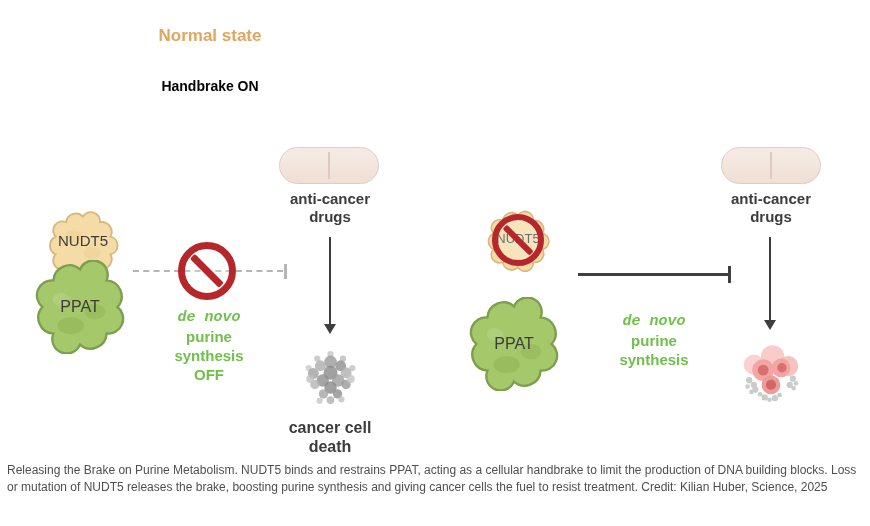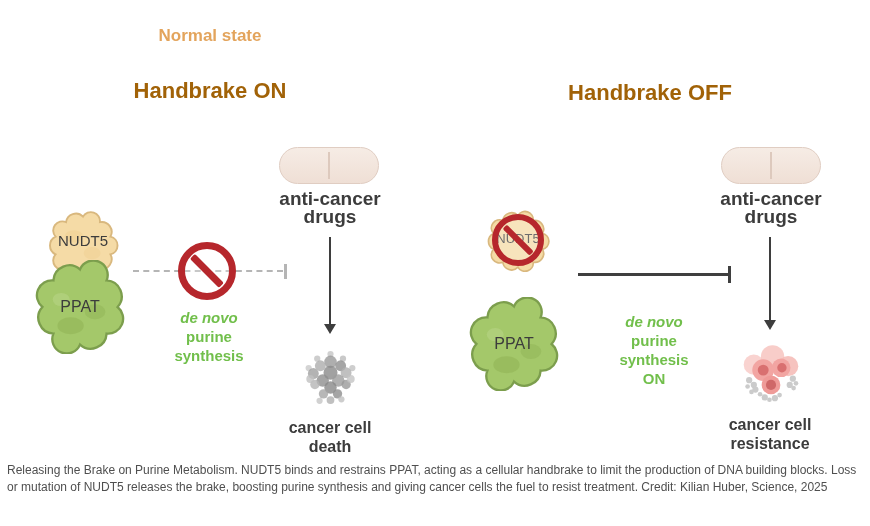--- a/index.html
+++ b/index.html
@@ -3,49 +3,49 @@
 <meta charset="utf-8">
 <style>
   * { margin:0; padding:0; box-sizing:border-box; }
   body { background:#ffffff; font-family:"Liberation Sans", sans-serif; }
   .stage { position:relative; width:870px; height:494px; background:#ffffff; overflow:hidden; }
 
   .abs { position:absolute; }
   .ctr { text-align:center; }
 
   .state-title { font-size:17px; font-weight:700; color:#E3A45C; line-height:21px; }
-  .handbrake   { font-size:22px; font-weight:700; color:#a16207; }
+  .handbrake   { font-size:14px; font-weight:700; color:#000000; }
 
   .pill { width:100px; height:37px; border-radius:19px;
           background:linear-gradient(180deg,#f6ece5 0%,#efdfd5 100%);
           border:1px solid #e0cdc2; }
   .pill::after { content:''; position:absolute; left:50%; top:4px; bottom:4px; width:2px;
                  background:#ddc9bd; transform:translateX(-1px); }
 
-  .drug-label { width:104px; font-size:19px; font-weight:700; color:#3C3C3C; line-height:18px; }
+  .drug-label { width:104px; font-size:15px; font-weight:700; color:#3C3C3C; line-height:18px; }
 
   .v-line { width:2px; background:#3e3e3e; }
   .arrow-head { width:0; height:0; border-left:6px solid transparent;
                 border-right:6px solid transparent; border-top:10px solid #3e3e3e; }
 
   .dash-line { width:150px; height:0; border-top:2px dashed #b5b5b5; }
   .dash-end  { width:3px; height:15px; background:#b5b5b5; }
   .solid-line{ width:151px; height:3px; background:#3f3f3f; }
   .solid-end { width:3px; height:17px; background:#3f3f3f; }
 
   .no-sign { border-radius:50%; border:7px solid #B6272C; background:rgba(255,255,255,0.25); }
   .no-sign::before { content:''; position:absolute; left:50%; top:50%; width:94%; height:7px;
                      background:#B6272C; transform:translate(-50%,-50%) rotate(45deg); border-radius:2px; }
   .no-sign.sm { border-width:6px; }
   .no-sign.sm::before { height:6px; }
 
   .blob-label { font-weight:400; color:#3C3C3C; }
 
   .synth { width:124px; font-size:15px; font-weight:700; color:#71BF4B; line-height:19px; }
-  .synth .it { font-style:italic; }
+  .synth .it { font-style:italic;font-family:Liberation Mono, monospace; }
 
   .outcome-label { font-size:16px; font-weight:700; color:#3C3C3C; line-height:19px; }
 
   .caption { font-size:12px; color:#4F4F4F; line-height:17px; }
   .divider { width:870px; height:1px; background:#d9d9d9; }
 </style>
 </head>
 <body>
 
 <div class="stage">
@@ -82,20 +82,21 @@
 
   <div class="abs dash-line" style="left:133px; top:270px;"></div>
   <div class="abs dash-end" style="left:284px; top:264px;"></div>
 
   <div class="abs no-sign" style="left:178px; top:242px; width:58px; height:58px;"></div>
 
   <div class="abs ctr synth" style="left:147px; top:308px;">
     <div class="it">de novo</div>
     <div>purine</div>
     <div>synthesis</div>
+    <div>OFF</div>
   </div>
 
   <svg class="abs" style="left:288px; top:340px;" width="85" height="78" viewBox="0 0 100 100">
     <g fill-opacity="0.8">
       <circle cx="50" cy="18" r="4" fill="#c6c6c6"></circle>
         <circle cx="33" cy="24" r="4" fill="#c0c0c0"></circle>
       <circle cx="66" cy="24" r="4" fill="#bbbbbb"></circle>
         <circle cx="22" cy="36" r="4" fill="#c9c9c9"></circle>
       <circle cx="78" cy="36" r="4" fill="#c2c2c2"></circle>
         <circle cx="50" cy="28" r="8" fill="#9a9a9a"></circle>
@@ -114,21 +115,20 @@
       <circle cx="50" cy="77" r="5" fill="#b0b0b0"></circle>
         <circle cx="24" cy="50" r="5" fill="#c0c0c0"></circle>
       <circle cx="76" cy="50" r="5" fill="#c4c4c4"></circle>
         <circle cx="64" cy="76" r="4" fill="#c0c0c0"></circle>
       <circle cx="36" cy="78" r="4" fill="#c6c6c6"></circle>
     </g>
   </svg>
   <div class="abs ctr outcome-label" style="left:280px; top:418px; width:100px;">cancer cell death</div>
 
 
-  <div class="abs ctr handbrake" style="left:540px; top:80px; width:220px;">Handbrake OFF</div>
 
   <div class="abs pill" style="left:721px; top:147px;"></div>
   <div class="abs ctr drug-label" style="left:719px; top:190px;">anti-cancer drugs</div>
 
   <div class="abs v-line" style="left:769px; top:237px; height:83px;"></div>
   <div class="abs arrow-head" style="left:764px; top:320px;"></div>
 
   <svg class="abs" style="left:482px; top:206px;" width="72" height="68" viewBox="0 0 100 100">
     <path d="M50,14 A12,12 0 0 1 72.3,21.3 A13,13 0 0 1 86.1,40.3 A12,12 0 0 1 86.1,63.7
              A13,13 0 0 1 72.3,82.7 A12,12 0 0 1 50,90 A13,13 0 0 1 27.7,82.7
@@ -148,21 +148,20 @@
     <ellipse cx="42" cy="72" rx="14" ry="9" fill="#8FB254" opacity="0.55"></ellipse>
     <ellipse cx="68" cy="58" rx="11" ry="8" fill="#8FB254" opacity="0.45"></ellipse>
     <ellipse cx="30" cy="40" rx="9" ry="7" fill="#B7D486" opacity="0.6"></ellipse>
   </svg>
   <div class="abs ctr blob-label" style="left:462px; top:335px; width:104px; font-size:16px;">PPAT</div>
 
   <div class="abs ctr synth" style="left:592px; top:312px;">
     <div class="it">de novo</div>
     <div>purine</div>
     <div>synthesis</div>
-    <div>ON</div>
   </div>
 
   <svg class="abs" style="left:730px; top:335px;" width="82" height="78" viewBox="0 0 100 100">
     <circle cx="52" cy="28" r="15" fill="#F7C4C0" opacity="0.85"></circle>
     <circle cx="72" cy="40" r="13" fill="#F5B8B4" opacity="0.85"></circle>
     <circle cx="28" cy="38" r="13" fill="#F7C4C0" opacity="0.75"></circle>
     <g fill="#c2c2c2" opacity="0.85">
       <circle cx="22" cy="58" r="4"></circle>
         <circle cx="28" cy="64" r="4"></circle>
         <circle cx="20" cy="66" r="3"></circle>
@@ -178,19 +177,18 @@
       <circle cx="61" cy="77" r="3"></circle>
         <circle cx="36" cy="76" r="3"></circle>
     </g>
     <circle cx="40" cy="45" r="14" fill="#F2A5A2"></circle>
     <circle cx="63" cy="42" r="12" fill="#F2A5A2"></circle>
     <circle cx="50" cy="64" r="12" fill="#EF9B98"></circle>
     <circle cx="40" cy="45" r="7" fill="#D97070"></circle>
     <circle cx="64" cy="42" r="6" fill="#D97070"></circle>
     <circle cx="50" cy="64" r="6.5" fill="#CF6868"></circle>
   </svg>
-  <div class="abs ctr outcome-label" style="left:717px; top:415px; width:106px;">cancer cell resistance</div>
 
   <div class="abs caption" style="left:7px; top:462px; width:856px;">Releasing the Brake on Purine Metabolism. NUDT5 binds and restrains PPAT, acting as a cellular handbrake to limit the production of DNA building blocks. Loss or mutation of NUDT5 releases the brake, boosting purine synthesis and giving cancer cells the fuel to resist treatment. Credit: Kilian Huber, Science, 2025</div>
 
   <div class="abs divider" style="left:0; top:521px;"></div>
 
 </div>
 
 </body></html>

